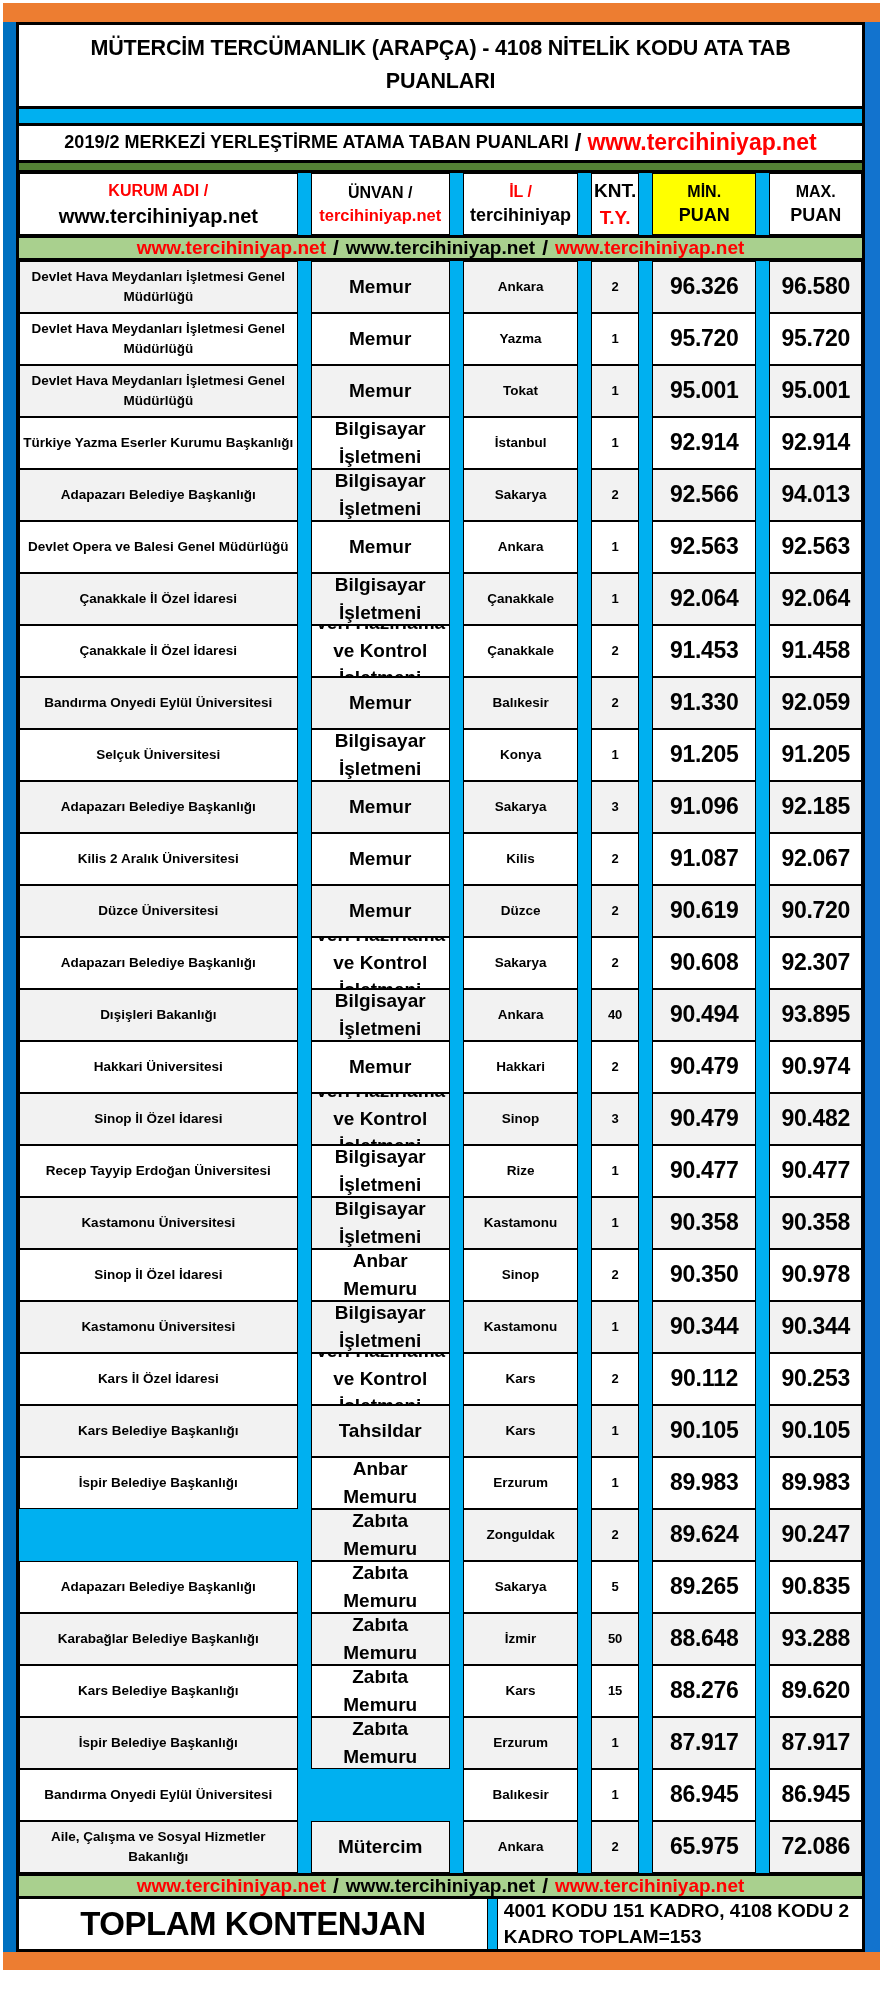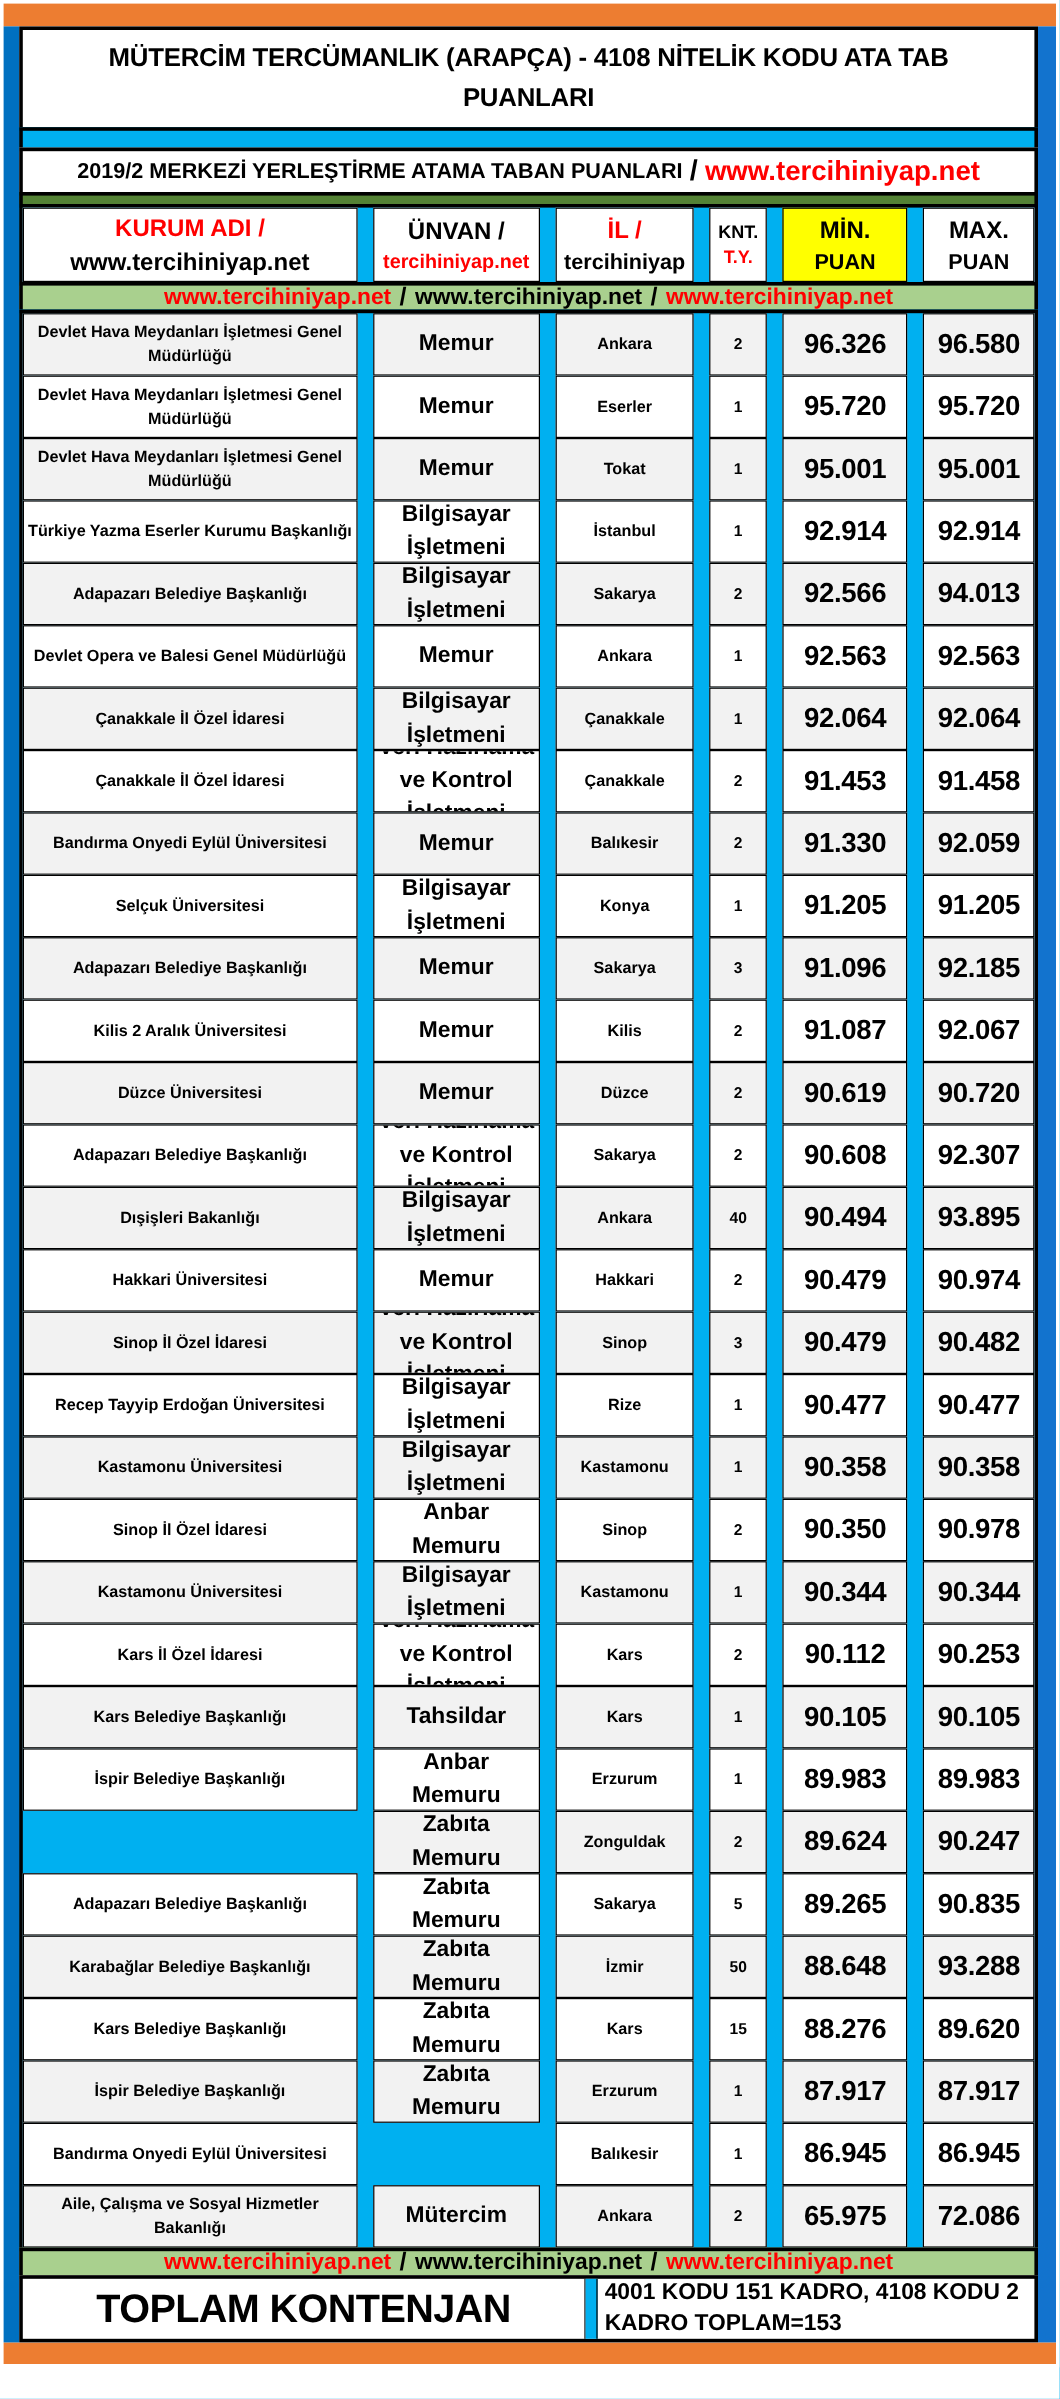--- a/index.html
+++ b/index.html
@@ -21,25 +21,25 @@
   .red{color:#FF0000;}
   .subtitle .url{font-size:23px;}
   .green-dark{height:13px;background:#548235;}
   .urlband{height:26px;background:#A9D08E;display:flex;align-items:center;justify-content:center;font-size:19px;white-space:nowrap;}
   .urlband .slash{margin:0 7px;font-size:21px;}
   
   .tg{display:grid;grid-template-columns:280fr 13px 140fr 13px 116fr 13px 48fr 13px 105fr 13px 93fr;background:#00B0F0;}
   .cell{background:#fff;border:1.5px solid #000;display:flex;flex-direction:column;align-items:center;justify-content:center;text-align:center;box-sizing:border-box;padding:1px 3px;overflow:hidden;}
   .cell.alt{background:#F2F2F2;}
   .header-grid{grid-auto-rows:62px;}
-  .hcell .h1{font-size:20px;line-height:1.5;}
+  .hcell .h1{font-size:16px;line-height:1.5;}
   .hcell .h2{font-size:18px;line-height:1.3;}
   .hcell.k1 .h2{font-size:20px;}
   .hcell.k2 .h2{font-size:16.5px;}
-  .hcell.k4 .h1,.hcell.k4 .h2{font-size:15px;}
+  .hcell.k4 .h1,.hcell.k4 .h2{font-size:19px;}
   .hcell.yellow{background:#FFFF00;}
   .data-grid{grid-auto-rows:52px;}
   .cell.c0{font-size:13.5px;line-height:1.45;}
   .cell.c1{font-size:19px;line-height:1.45;}
   .cell.c2{font-size:13.5px;}
   .cell.c3{font-size:13px;}
   .cell.c4,.cell.c5{font-size:23px;letter-spacing:-0.3px;}
   .footer{height:56px;display:flex;align-items:stretch;}
   .f-left{flex:0 0 55.5%;display:flex;align-items:center;justify-content:center;font-size:33px;letter-spacing:-0.5px;border-right:1.5px solid #000;}
   .f-div{flex:0 0 9px;background:#00B0F0;border-right:1.5px solid #000;}
@@ -103,21 +103,21 @@
 
       <div class="band tg data-grid" id="data-grid">
           <div class="cell c0 alt" style="grid-area: 1 / 1;">Devlet Hava Meydanları İşletmesi Genel Müdürlüğü</div>
           <div class="cell c1 alt" style="grid-area: 1 / 3;">Memur</div>
           <div class="cell c2 alt" style="grid-area: 1 / 5;">Ankara</div>
           <div class="cell c3 alt" style="grid-area: 1 / 7;">2</div>
           <div class="cell c4 alt" style="grid-area: 1 / 9;">96.326</div>
           <div class="cell c5 alt" style="grid-area: 1 / 11;">96.580</div>
           <div class="cell c0" style="grid-area: 2 / 1;">Devlet Hava Meydanları İşletmesi Genel Müdürlüğü</div>
           <div class="cell c1" style="grid-area: 2 / 3;">Memur</div>
-          <div class="cell c2" style="grid-area: 2 / 5;">Eserler</div>
+          <div class="cell c2" style="grid-area: 2 / 5;">Yazma</div>
           <div class="cell c3" style="grid-area: 2 / 7;">1</div>
           <div class="cell c4" style="grid-area: 2 / 9;">95.720</div>
           <div class="cell c5" style="grid-area: 2 / 11;">95.720</div>
           <div class="cell c0 alt" style="grid-area: 3 / 1;">Devlet Hava Meydanları İşletmesi Genel Müdürlüğü</div>
           <div class="cell c1 alt" style="grid-area: 3 / 3;">Memur</div>
           <div class="cell c2 alt" style="grid-area: 3 / 5;">Tokat</div>
           <div class="cell c3 alt" style="grid-area: 3 / 7;">1</div>
           <div class="cell c4 alt" style="grid-area: 3 / 9;">95.001</div>
           <div class="cell c5 alt" style="grid-area: 3 / 11;">95.001</div>
           <div class="cell c0" style="grid-area: 4 / 1;">Türkiye Yazma Eserler Kurumu Başkanlığı</div>

